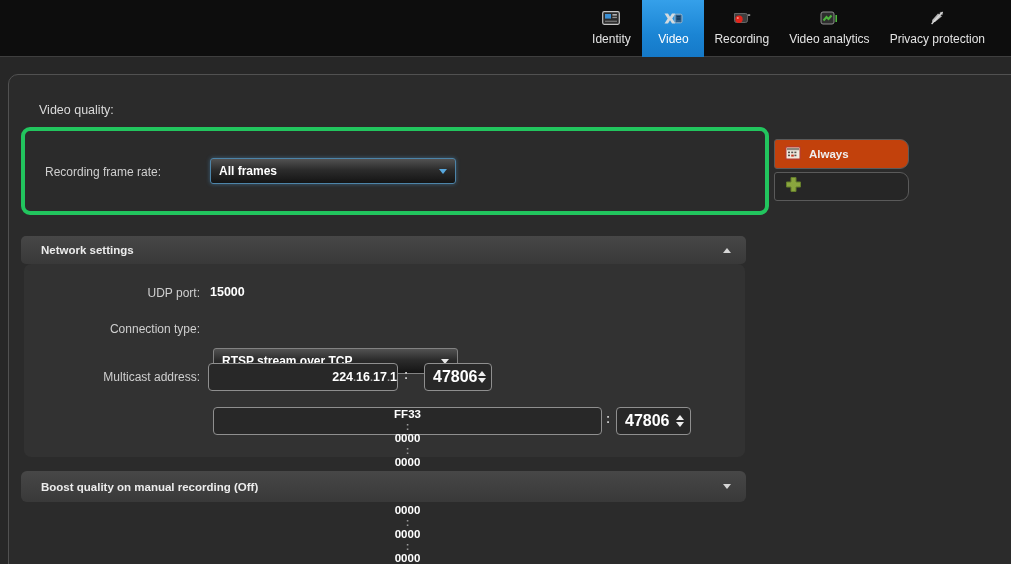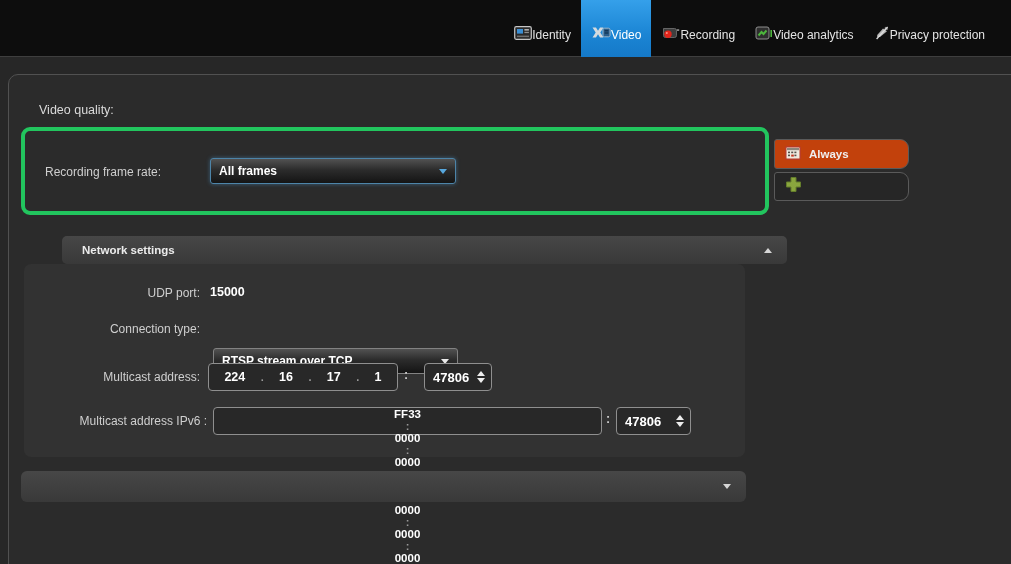--- a/index.html
+++ b/index.html
@@ -12,21 +12,21 @@
     -webkit-font-smoothing:antialiased;
   }
 
   
   .topbar {
     position:absolute; left:0; top:0; width:1011px; height:57px;
     background:#0d0d0d; border-bottom:1px solid #3e3e3e;
   }
   .tabs { position:absolute; right:16px; top:0; height:57px; display:flex; }
   .tab {
-    display:flex; flex-direction:row; align-items:center; justify-content:flex-start;
+    display:flex; flex-direction:column; align-items:center; justify-content:flex-start;
     padding:8px 10px 0 10px; min-width:62px; height:57px; cursor:default;
   }
   .tab .tab-icon { height:20px; display:flex; align-items:center; justify-content:center; }
   .tab .tab-label { font-size:12px; color:#e4e4e4; margin-top:4px; white-space:nowrap; }
   .tab.selected { background:linear-gradient(180deg,#35a0ea 0%,#1b85d4 60%,#1579c8 100%); }
   .tab.selected .tab-label { color:#ffffff; }
 
   
   .content-panel {
     position:absolute; left:8px; top:74px; width:1011px; height:500px;
@@ -73,21 +73,21 @@
     background:linear-gradient(180deg,#474747,#393939);
     border-radius:5px; display:flex; align-items:center; cursor:pointer;
   }
   .group-header .group-title {
     margin-left:20px; font-size:11.5px; font-weight:bold; color:#ececec; white-space:nowrap;
   }
   .tri-up, .tri-down { position:absolute; right:15px; width:0; height:0;
     border-left:4.5px solid transparent; border-right:4.5px solid transparent; }
   .tri-up { border-bottom:5.5px solid #d6d6d6; }
   .tri-down { border-top:5.5px solid #d6d6d6; }
-  .ns-header { top:161px;margin-left:41px; }
+  .ns-header { top:161px; }
   .boost1 { top:396px; height:31px; border-radius:6px; }
   .boost2 { top:443px; height:31px; border-radius:6px; }
 
   
   .ns-body {
     position:absolute; left:15px; top:189px; width:721px; height:193px;
     background:#323232; border-radius:7px;
   }
   .ns-label { position:absolute; left:0; width:176px; text-align:right; font-size:12px; color:#cfcfcf; white-space:nowrap; }
   .ns-value-bold { position:absolute; font-size:12.5px; font-weight:bold; color:#ffffff; }
@@ -97,38 +97,38 @@
   .lbl-ct   { top:58px; }
   .dd-ct    { left:189px; top:52px; width:245px;margin-top:32px; }
   .lbl-mc   { top:106px; }
   .lbl-v6   { top:150px; width:183px; }
 
   .ip-box {
     position:absolute; height:28px; background:#282828;
     border:1px solid #8f8f8f; border-radius:4px;
     display:flex; align-items:center; justify-content:space-evenly;
   }
-  .ip4-box { left:184px; top:99px; width:190px; }
+  .ip4-box { left:184px; top:99px; width:190px;justify-content:flex-end; }
   .ip6-box { left:189px; top:143px; width:389px;flex-direction:column; }
   .ip-seg { font-size:12.5px; font-weight:bold; color:#ffffff; }
   .ip6-box .ip-seg { font-size:11.5px; }
   .ip-sep { font-size:11px; color:#9a9a9a; font-weight:bold; }
 
   .port-colon { position:absolute; font-size:12.5px; font-weight:bold; color:#cccccc; }
   .colon-4 { left:380px; top:104px; }
   .colon-6 { left:582px; top:148px; }
 
   .port-box {
     position:absolute; height:28px; background:#282828;
     border:1px solid #8f8f8f; border-radius:4px;
     display:flex; align-items:center; padding:0 6px 0 8px;
   }
   .port4 { left:400px; top:99px; width:68px; }
   .port6 { left:592px; top:143px; width:75px; }
-  .port-val { font-size:13px; font-weight:bold; color:#ffffff; flex:1; }
+  .port-val { font-size:16px; font-weight:bold; color:#ffffff; flex:1; }
   .spinner { display:flex; flex-direction:column; align-items:center; cursor:pointer; }
   .spin-up { width:0; height:0; border-left:4px solid transparent; border-right:4px solid transparent;
     border-bottom:5px solid #ededed; margin-bottom:2px; }
   .spin-down { width:0; height:0; border-left:4px solid transparent; border-right:4px solid transparent;
     border-top:5px solid #ededed; }
 </style>
 </head>
 <body>
 
 <div class="topbar">
@@ -260,21 +260,20 @@
     </div>
     <span class="port-colon colon-4">:</span>
     <div class="port-box port4">
       <span class="port-val">47806</span>
       <span class="spinner">
         <span class="spin-up"></span>
         <span class="spin-down"></span>
       </span>
     </div>
 
-    <span class="ns-label lbl-v6">Multicast address IPv6 :</span>
     <div class="ip-box ip6-box">
       <span class="ip-seg">FF33</span>
       <span class="ip-sep">:</span>
       <span class="ip-seg">0000</span>
       <span class="ip-sep">:</span>
       <span class="ip-seg">0000</span>
       <span class="ip-sep">:</span>
       <span class="ip-seg">0000</span>
       <span class="ip-sep">:</span>
       <span class="ip-seg">0000</span>
@@ -290,17 +289,18 @@
       <span class="port-val">47806</span>
       <span class="spinner">
         <span class="spin-up"></span>
         <span class="spin-down"></span>
       </span>
     </div>
 
   </div>
 
   <div class="group-header boost1">
+    <span class="group-title">Boost quality on manual recording (Off)</span>
     <span class="tri-down"></span>
   </div>
 
 
 </div>
 
 </body></html>

